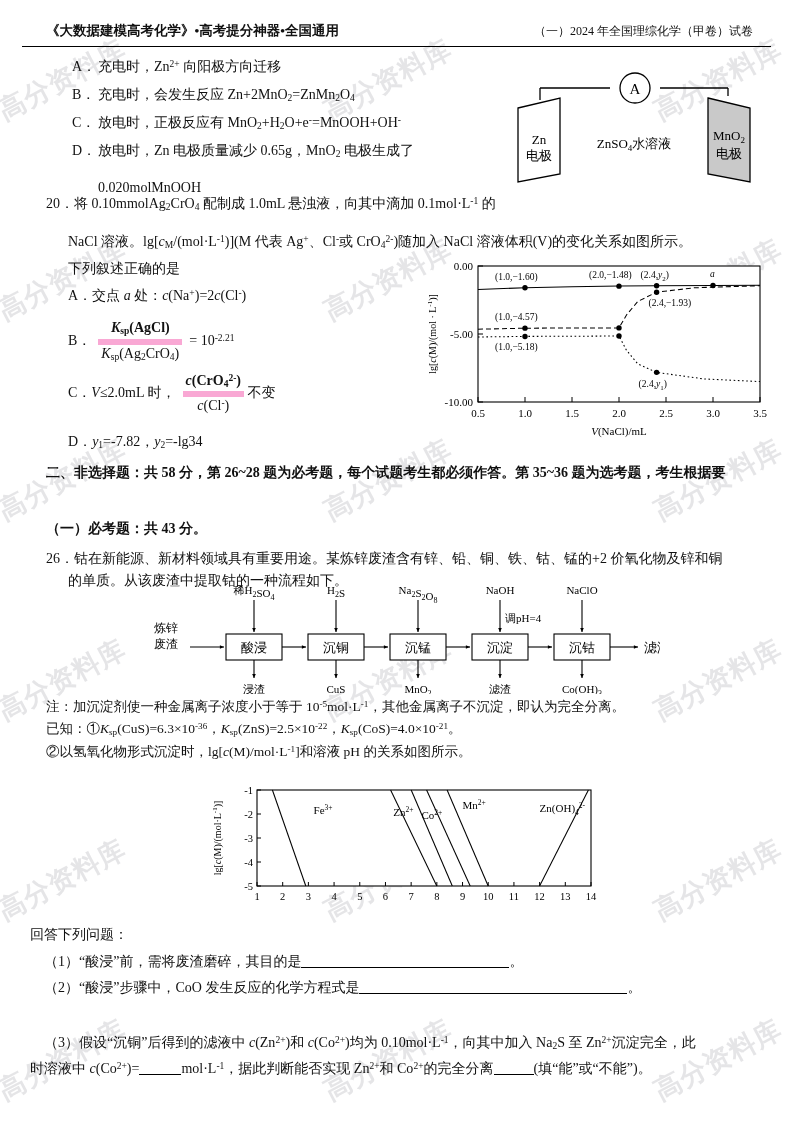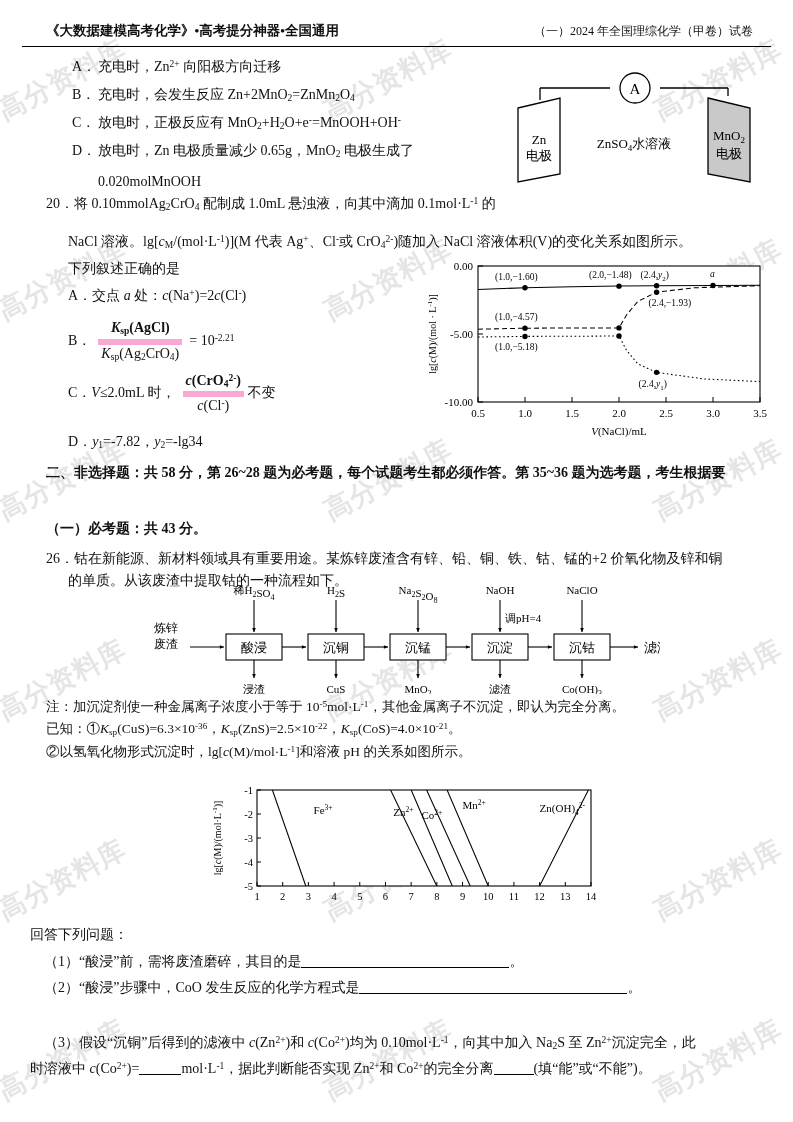--- a/index.html
+++ b/index.html
@@ -121,21 +121,21 @@
     </div>
     <div class="opt" style="left:72px; top:86px;">
       <span class="lbl">B．</span><span>充电时，会发生反应 Zn+2MnO<sub>2</sub>=ZnMn<sub>2</sub>O<sub>4</sub></span>
     </div>
     <div class="opt" style="left:72px; top:114px;">
       <span class="lbl">C．</span><span>放电时，正极反应有 MnO<sub>2</sub>+H<sub>2</sub>O+e<sup>-</sup>=MnOOH+OH<sup>-</sup></span>
     </div>
     <div class="opt" style="left:72px; top:142px;">
       <span class="lbl">D．</span><span>放电时，Zn 电极质量减少 0.65g，MnO<sub>2</sub> 电极生成了</span>
     </div>
-    <div class="opt" style="left:98px; top:174px;">
+    <div class="opt" style="left:98px; top:180px;">
       <span>0.020molMnOOH</span>
     </div>
 
     <div class="battery">
       <svg width="278" height="130" viewBox="0 0 278 130">
 
         <path d="M40,32 L110,32" stroke="#000" fill="none" stroke-width="1.3"></path>
         <path d="M160,32 L228,32" stroke="#000" fill="none" stroke-width="1.3"></path>
         <path d="M40,32 L40,44" stroke="#000" fill="none" stroke-width="1.3"></path>
         <path d="M228,32 L228,40" stroke="#000" fill="none" stroke-width="1.3"></path>

